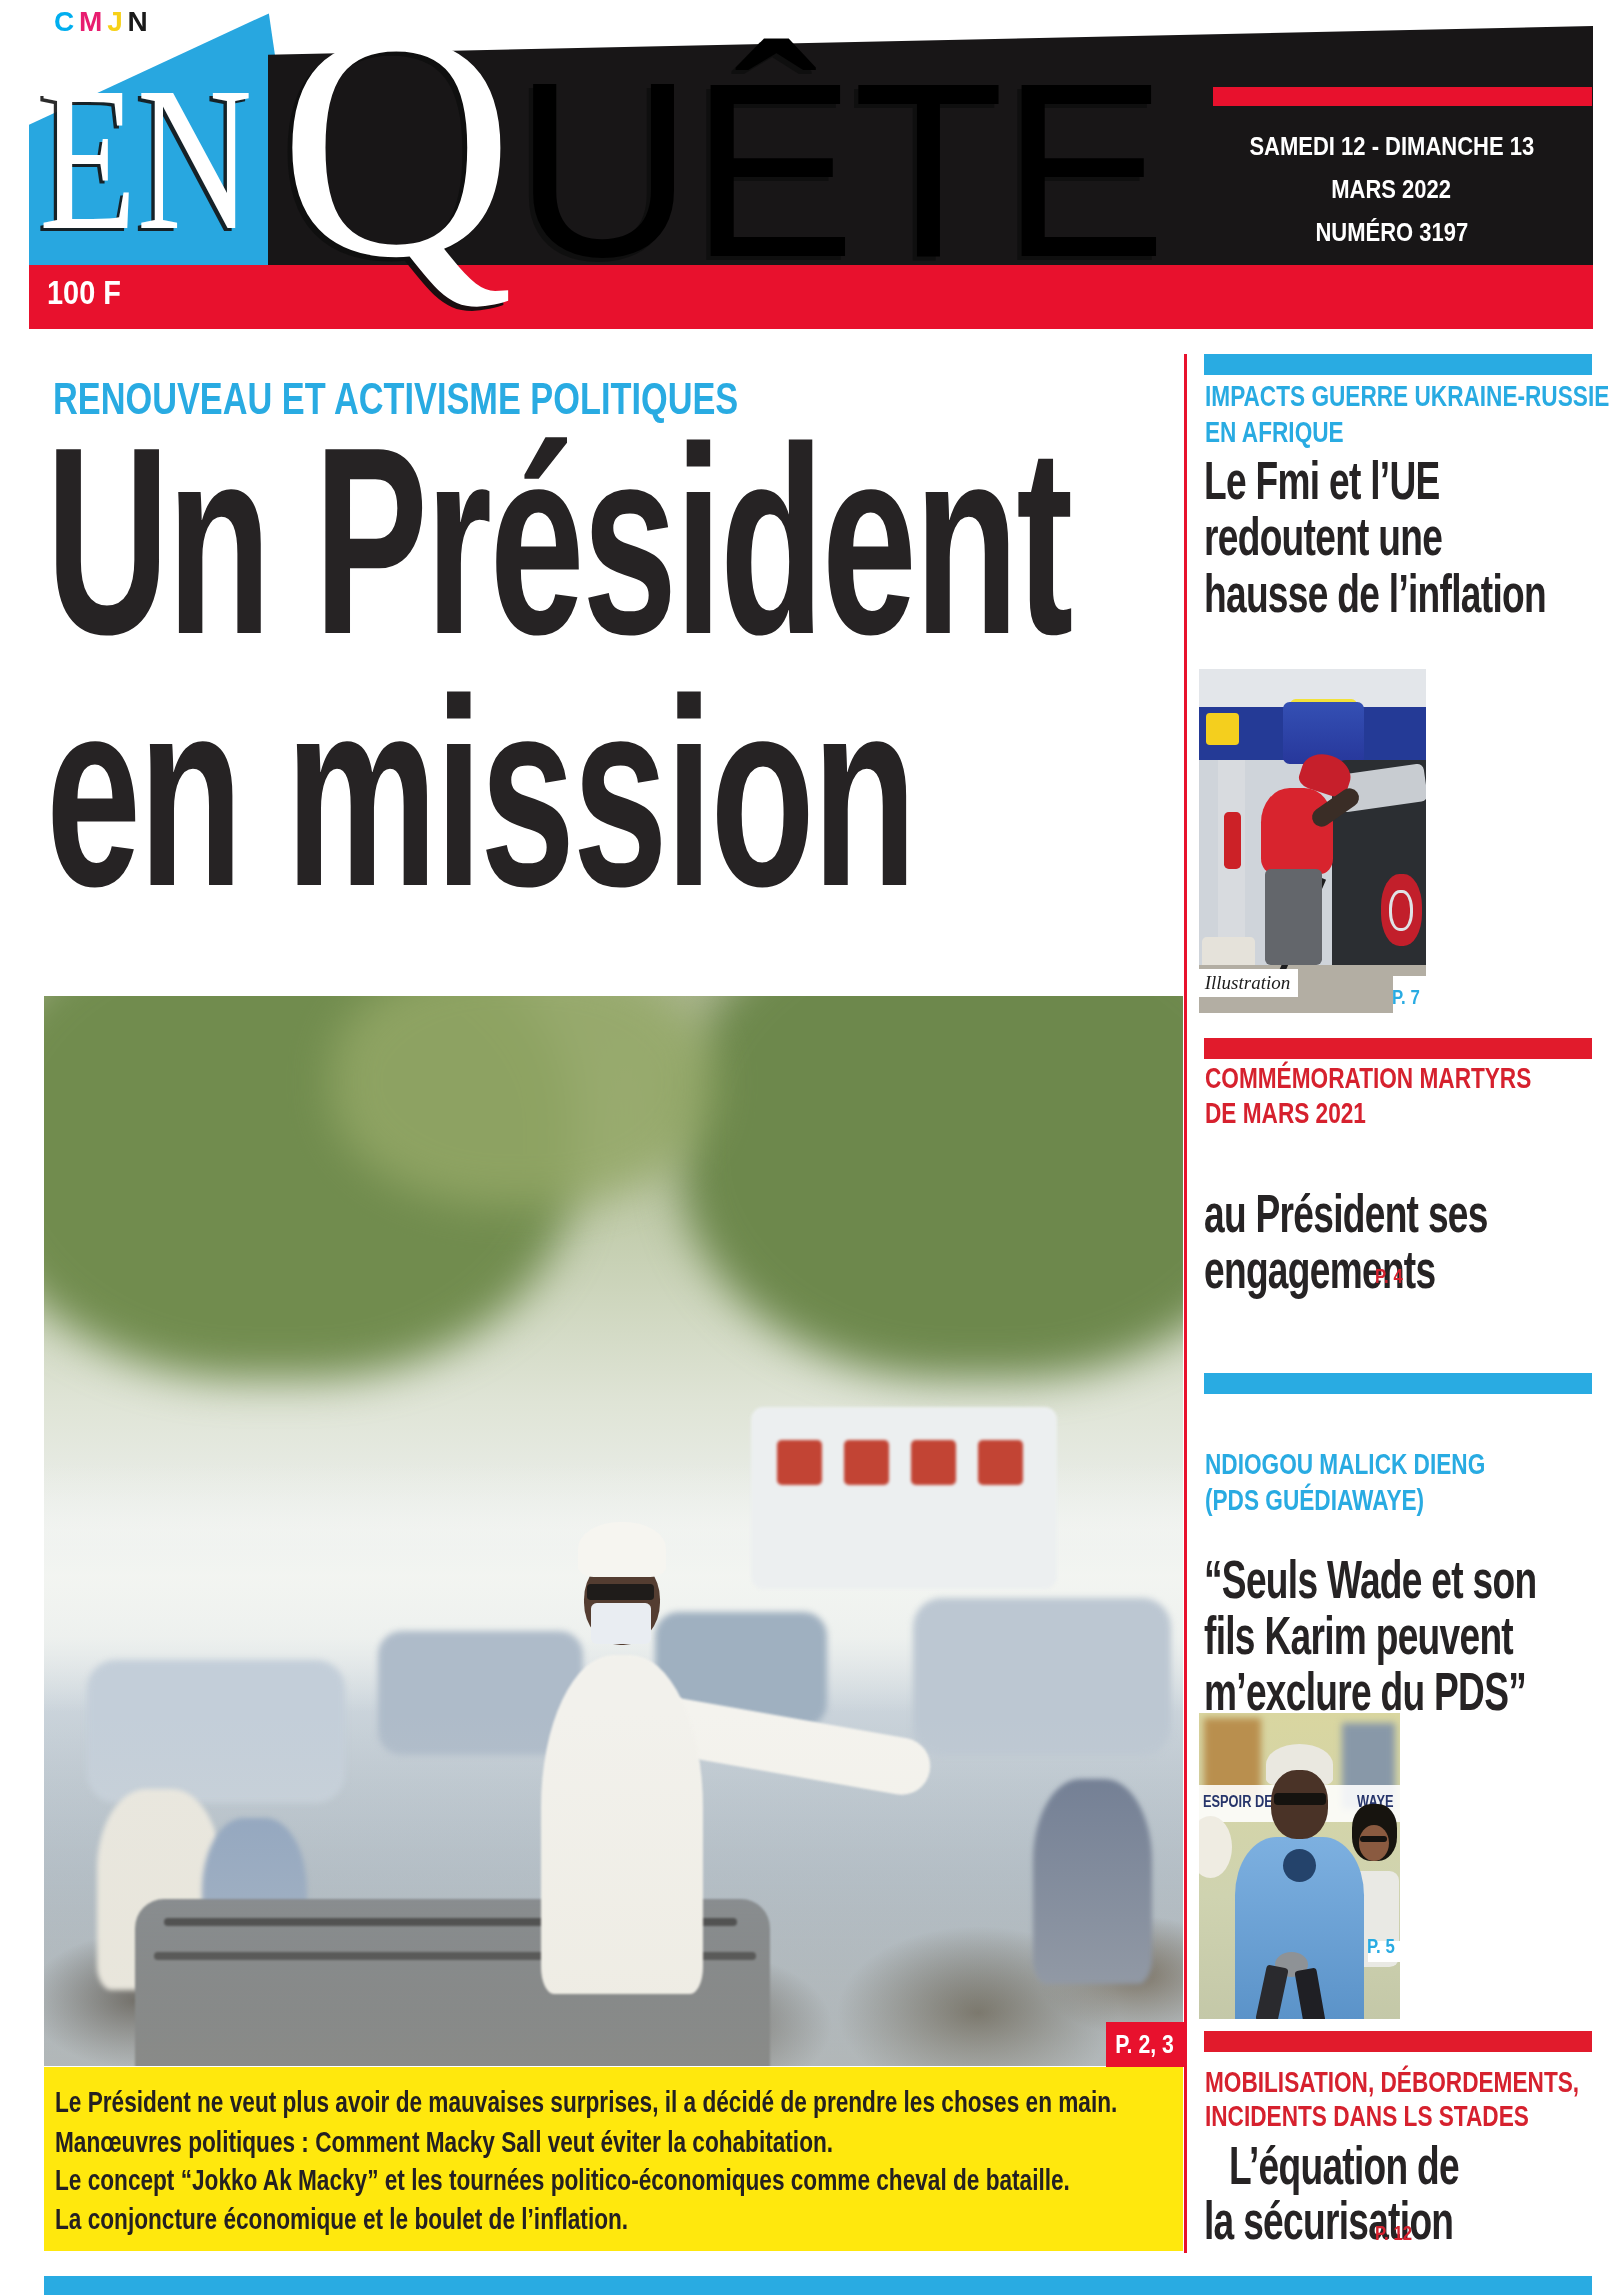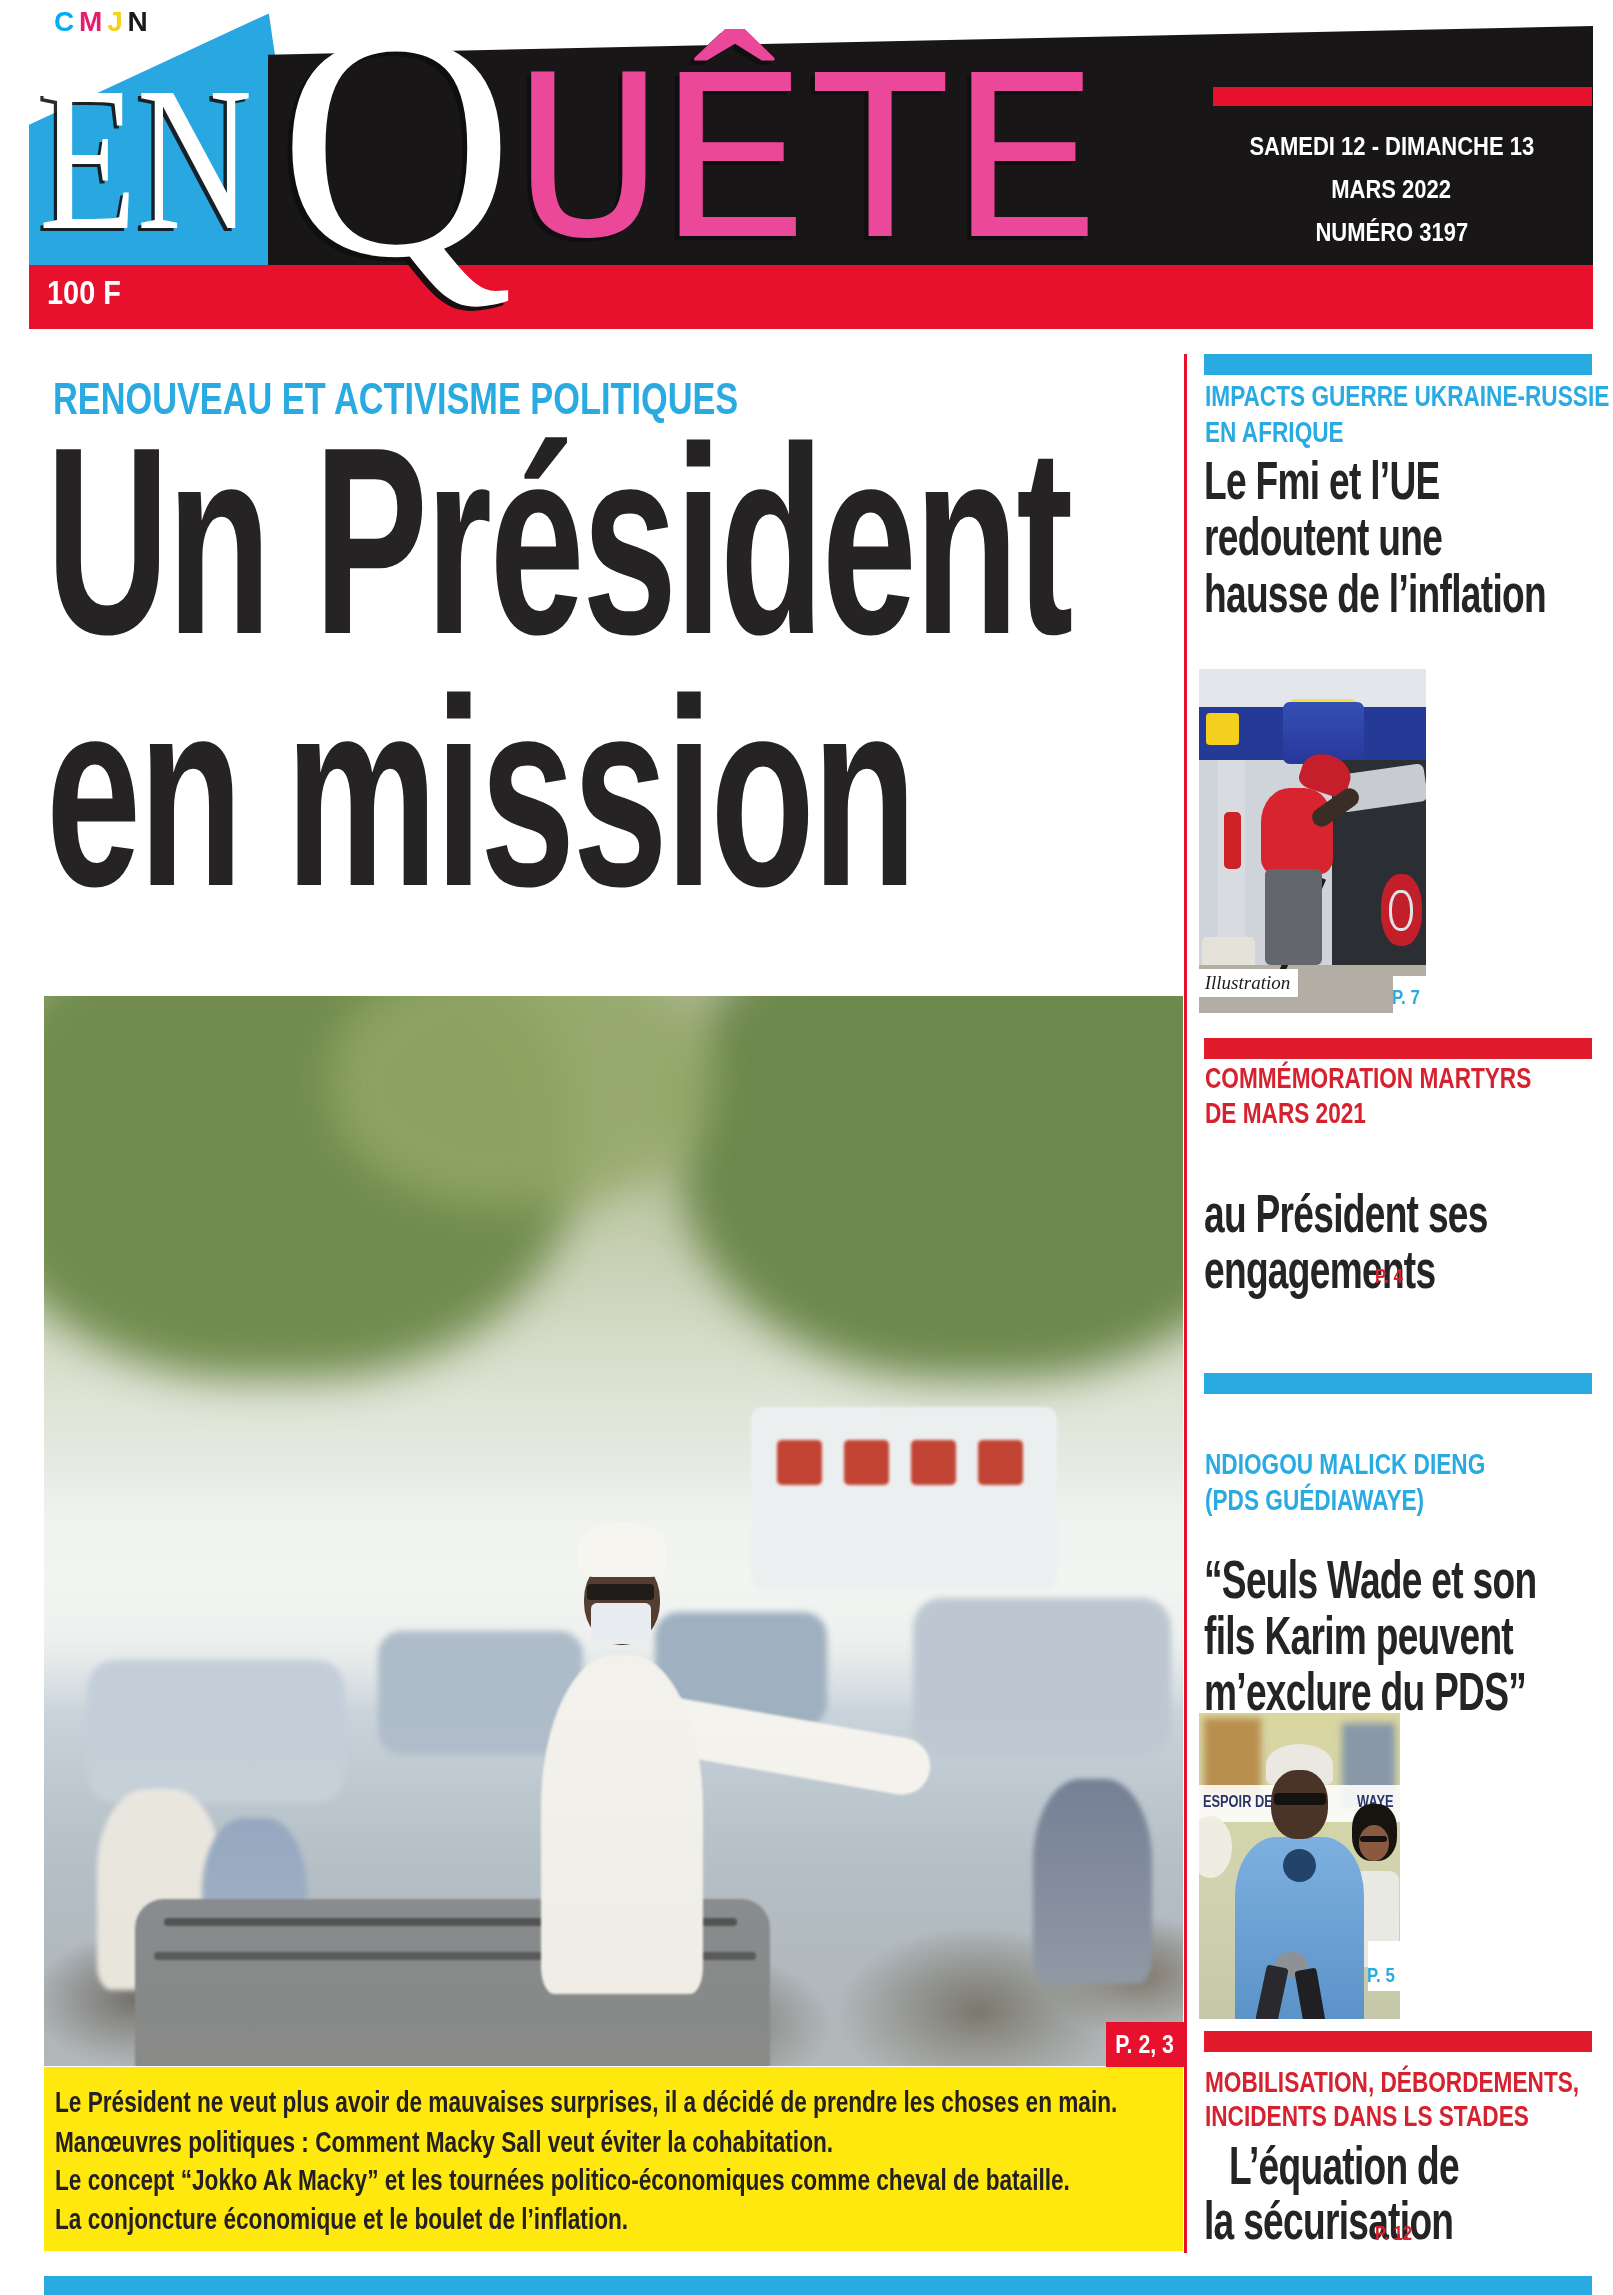--- a/index.html
+++ b/index.html
@@ -19,22 +19,22 @@
 
   #blue-shape { left:29px; top:13.4px; width:268px; height:253px; background:#28a7e0;
     clip-path:polygon(0 44%, 89.5% 0, 100% 76%, 100% 100%, 0 100%); }
   #logo-en { left:39px; top:56px; font-family:"Liberation Serif","DejaVu Serif",serif;
     font-size:205px; line-height:1; color:#ffffff; text-shadow:-4.3px 3.3px 0 rgba(20,20,20,.9);
     transform:scaleX(.78); transform-origin:0 0; }
   #black-block { left:268px; top:26px; width:1325px; height:240px; background:#181617;
     clip-path:polygon(0 12%, 100% 0, 100% 100%, 0 100%); }
   #logo-q { left:279px; top:-18px; font-family:"Liberation Serif","DejaVu Serif",serif;
     font-size:325px; line-height:1; color:#fff; text-shadow:-4.8px 4.3px 0 rgba(15,15,15,.95); z-index:6; }
-  #logo-uete { left:514px; top:46px; font-family:Liberation Mono, monospace;
-    font-size:248px; line-height:1; color:#ec4899; text-shadow:-4.3px 3.8px 0 rgba(15,15,15,.95); z-index:6;
+  #logo-uete { left:514px; top:46px; font-family:Liberation Sans, sans-serif;
+    font-size:248px; line-height:1; color:#000000; text-shadow:-4.3px 3.8px 0 rgba(15,15,15,.95); z-index:6;
     letter-spacing:-2.9px; }
   #mast-band { left:29px; top:265px; width:1564px; height:64px; background:#e8112d; }
   #price { left:47px; top:273px; font-size:34px; font-weight:bold; color:#ffffff; }
   #date-bar { left:1213px; top:87px; width:379px; height:19px; background:#e8112d; z-index:7; }
   #date-block { left:1190px; top:125px; width:403px; text-align:center; color:#ffffff;
     font-weight:bold; font-size:25px; line-height:43px; z-index:7; }
 
   
   #lead-kicker { left:53px; top:374px; font-size:44px; font-weight:bold; color:#29abe2; }
   .lead-line { left:46px; font-weight:bold; color:#262324; font-size:267px; line-height:.82;
@@ -110,21 +110,21 @@
   #h1a{top:454px;} #h1b{top:510px;} #h1c{top:567px;}
   #h2a{top:1130px;} #h2b{top:1187px;} #h2c{top:1243px;}
   #h3a{top:1553px;} #h3b{top:1609px;} #h3c{top:1665px;}
   #h4a{top:2139px;margin-left:25px;} #h4b{top:2194px;}
   .pref { font-size:21px; font-weight:bold; }
   .pref.cyan{ color:#29abe2; } .pref.red{ color:#d6212e; }
   #p4 { left:1375px; top:1264px; } #p12 { left:1375px; top:2221px; }
   .pbox { background:#ffffff; z-index:4; display:flex; align-items:flex-end; justify-content:center;
     padding-bottom:3.8px; }
   #p7box { left:1393px; top:976px; width:33px; height:37px; }
-  #p5box { left:1368px; top:1941px; width:32px; height:50px; }
+  #p5box { left:1368px; top:1941px; width:32px; height:21px; }
 
   
   #photo1 { left:1199px; top:669px; width:227px; height:344px; overflow:hidden; background:#cfd4da; }
   #gp-ceiling { left:0; top:0; width:227px; height:43px; background:#e3e6ea; }
   #gp-canopy { left:0; top:38px; width:227px; height:53px; background:#243a96; }
   #gp-yellow { left:6.7px; top:44px; width:33px; height:32px; background:#f4cf1e; border-radius:3.8px; }
   #gp-sign { left:84px; top:33px; width:81px; height:62px; background:linear-gradient(#3450b4,#27379b);
     border-radius:6.7px; }
   #gp-signtop { left:91px; top:30px; width:67px; height:12.4px; background:#f2e23a; border-radius:5.7px; }
   #gp-pillar { left:19px; top:91px; width:27px; height:201px; background:#d8dbdf; }

